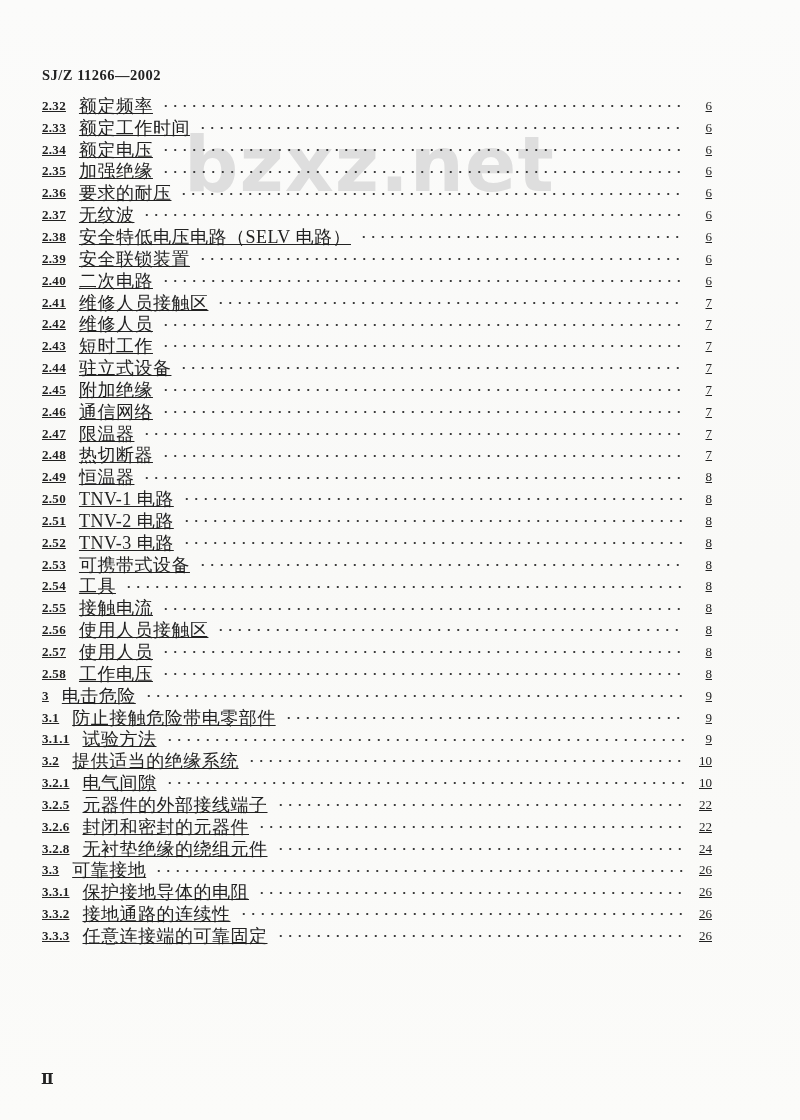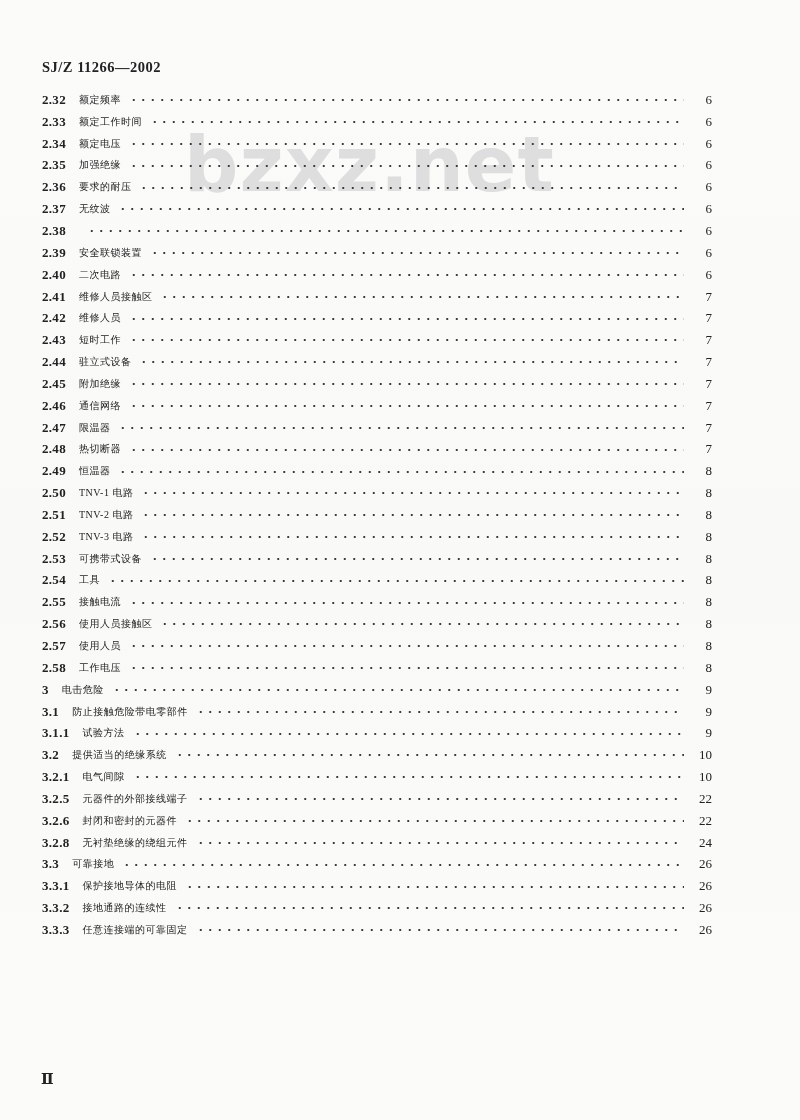--- a/index.html
+++ b/index.html
@@ -28,47 +28,48 @@
     font-weight: 700;
     font-size: 76px;
     letter-spacing: 1px;
     color: #dedede;
     z-index: 0;
     user-select: none;
   }
   .header {
     position: absolute;
     left: 42px;
-    top: 59px;
+    top: 67px;
     font-size: 14.5px;
     font-weight: 700;
     letter-spacing: 0.5px;
     z-index: 1;
   }
   .toc {
     position: absolute;
     left: 42px;
     right: 88px;
-    top: 89px;
+    top: 95px;
     z-index: 1;
+    text-decoration: underline;
   }
   .row {
     display: flex;
     align-items: center;
     height: 21.85px;
     white-space: nowrap;
   }
   .num {
     font-size: 13px;
     font-weight: 600;
     margin-right: 13px;
     letter-spacing: 0.3px;
   }
   .title {
-    font-size: 10px;
+    font-size: 18px;
     letter-spacing: 0.5px;
   }
   .leader {
     flex: 1;
     height: 100%;
     margin-left: 6px;
     margin-right: 10px;
     background-image: radial-gradient(circle, #3c3c3c 1.05px, rgba(0,0,0,0) 1.5px);
     background-size: 9.5px 9.5px;
     background-repeat: repeat-x;
@@ -132,20 +133,21 @@
 
   <div class="row">
     <span class="num">2.37</span>
     <span class="title">无纹波</span>
     <span class="leader"></span>
     <span class="pg">6</span>
   </div>
 
   <div class="row">
     <span class="num">2.38</span>
+    <span class="title">安全特低电压电路（SELV 电路）</span>
     <span class="leader"></span>
     <span class="pg">6</span>
   </div>
 
   <div class="row">
     <span class="num">2.39</span>
     <span class="title">安全联锁装置</span>
     <span class="leader"></span>
     <span class="pg">6</span>
   </div>

